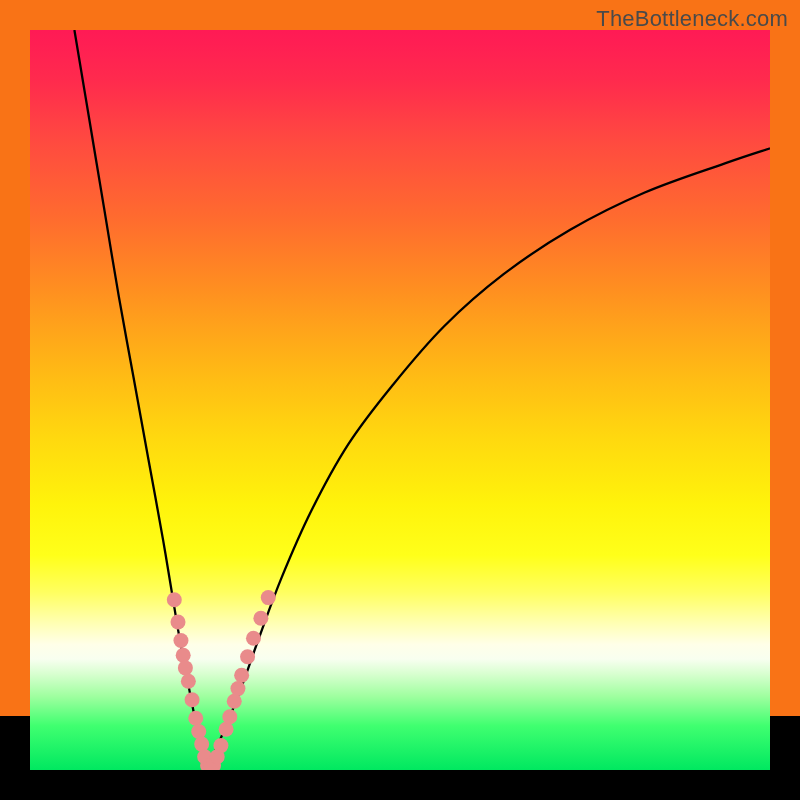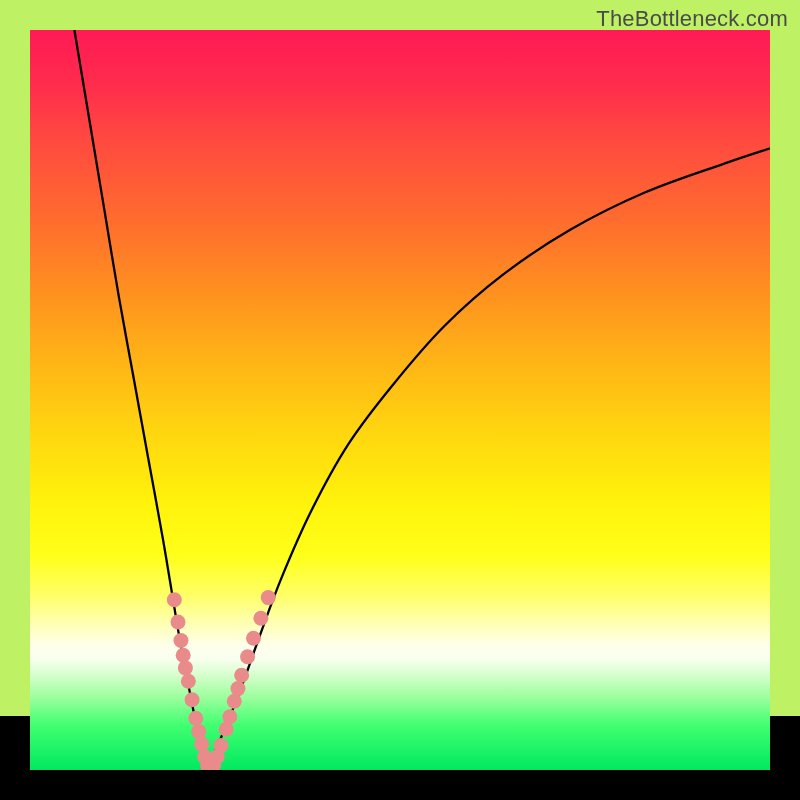--- a/index.html
+++ b/index.html
@@ -8,21 +8,21 @@
     width: 800px;
     height: 800px;
     overflow: hidden;
     background: #000;
     font-family: Arial, Helvetica, sans-serif;
   }
   .frame {
     position: relative;
     width: 800px;
     height: 716px;
-    background: #bef264;
+    background: #f97316;
   }
   .plot-area {
     position: absolute;
     left: 30px;
     top: 30px;
     width: 740px;
     height: 740px;
     background: linear-gradient(to bottom,
       #ff1a55 0%,
       #ff2b4d 7%,

